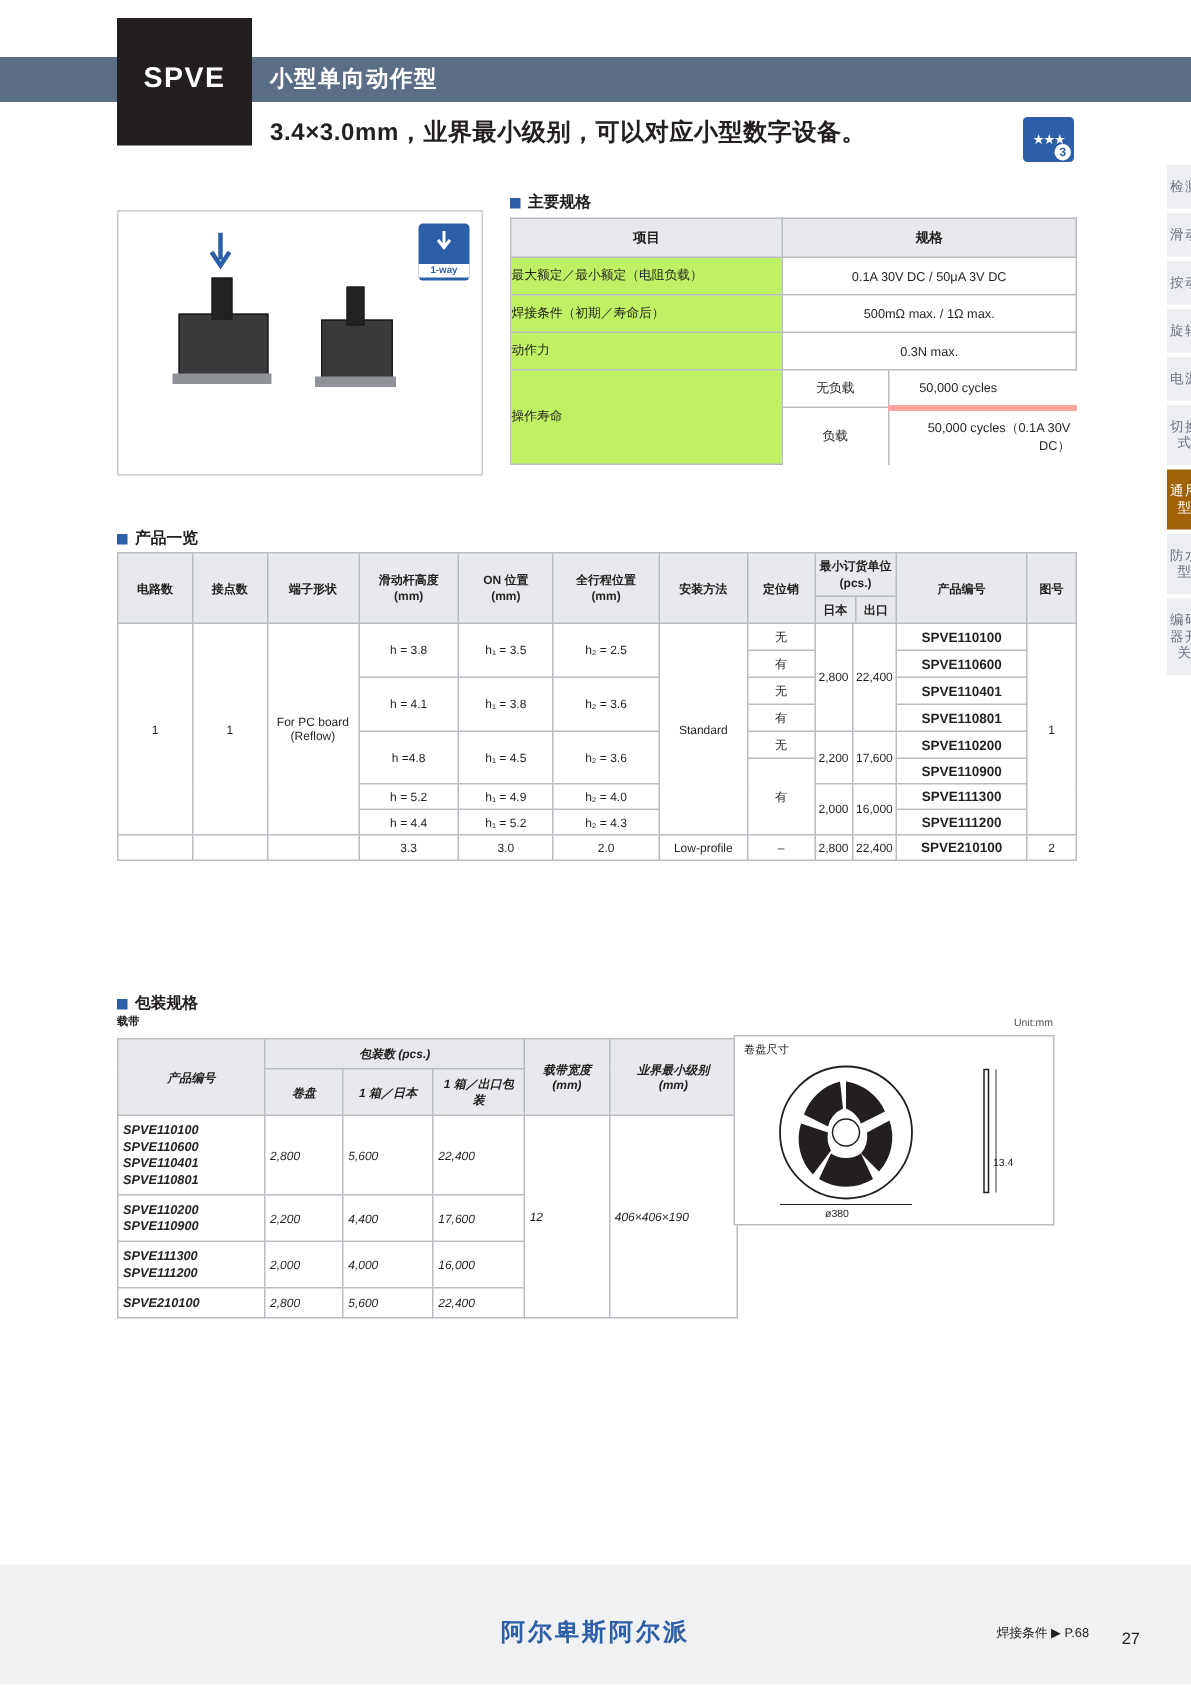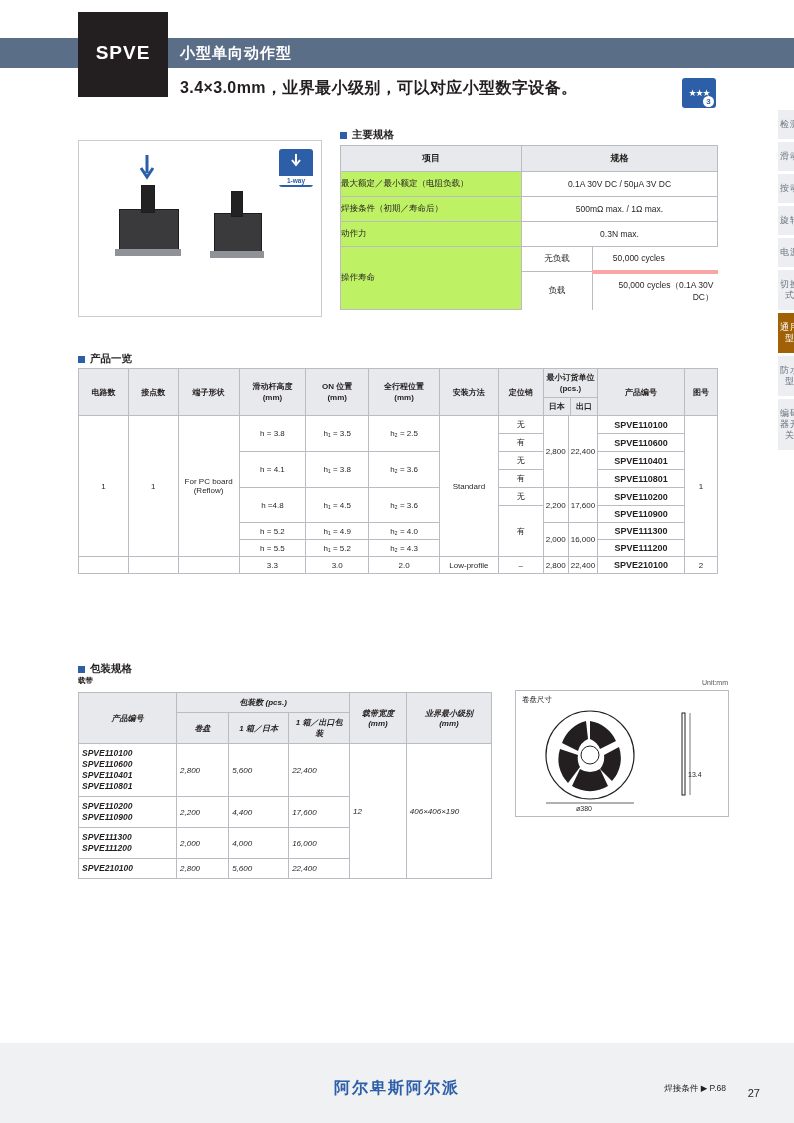--- a/index.html
+++ b/index.html
@@ -110,21 +110,21 @@
   .pack{
     position:absolute;left:78px;top:692px;width:414px;font-size:8px;
   }
   .pack th,.pack td{
     border:1px solid #b9bdc3;padding:4px 3px;font-style:italic;
   }
   .pack th{background:#e8e9ec;font-weight:bold;font-size:8px;}
   .pack td.codes{font-weight:bold;font-size:8.5px;line-height:11px;background:#ffffff;}
   
   .reelbox{
-    position:absolute;left:515px;top:690px;width:212px;height:125px;
+    position:absolute;left:489px;top:690px;width:212px;height:125px;
     border:1px solid #b9bdc3;background:#ffffff;
   }
   .unit{position:absolute;right:0;top:-12px;font-size:7px;color:#555;}
   .reellabel{position:absolute;left:6px;top:4px;font-size:7.5px;}
   
   .foot-band{
     position:absolute;left:0;bottom:0;width:794px;height:80px;background:#f0f1f3;
   }
   .foot-logo{
     position:absolute;left:0;bottom:24px;width:794px;text-align:center;
@@ -293,21 +293,21 @@
   </tr>
   <tr>
     <td>h = 5.2</td>
     <td>h₁ = 4.9</td>
     <td>h₂ = 4.0</td>
     <td rowspan="2">2,000</td>
     <td rowspan="2">16,000</td>
     <td class="code">SPVE111300</td>
   </tr>
   <tr>
-    <td>h = 5.5</td>
+    <td>h = 4.4</td>
     <td>h₁ = 5.2</td>
     <td>h₂ = 4.3</td>
     <td class="code">SPVE111200</td>
   </tr>
 
   <tr>
     <td></td>
     <td></td>
     <td></td>
     <td>3.3</td>

